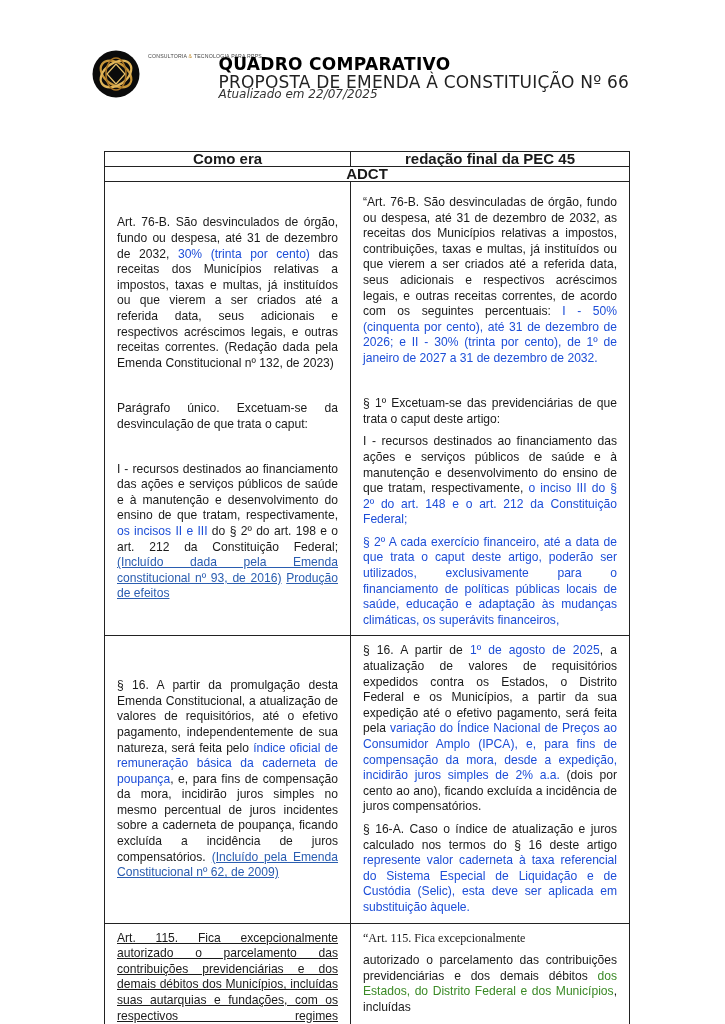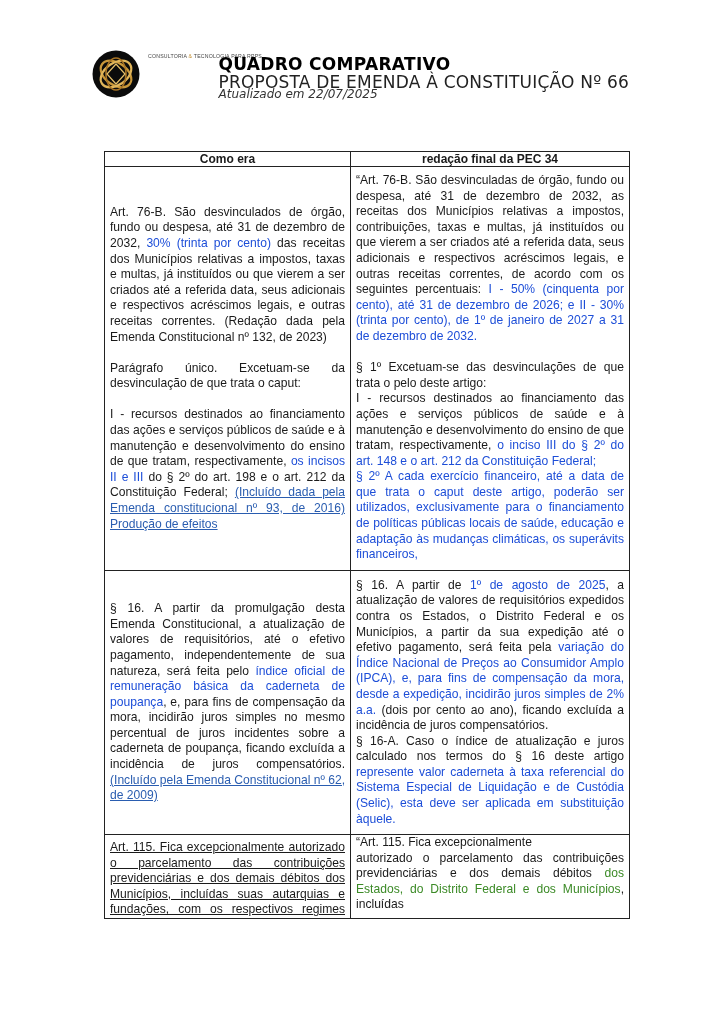--- a/index.html
+++ b/index.html
@@ -10,23 +10,23 @@
   .brand-reg { font-size:7px; vertical-align:top; position:relative; top:4px; }
   .brand-sub { font-size:5.2px; color:#444; letter-spacing:0.2px; margin-top:1px; }
   .brand-sub .amp { color:#c08a2a; }
   .hdr { position:absolute; right:96px; top:54px; }
   .hdr-title { font-family:"DejaVu Sans", sans-serif; font-weight:bold; font-size:17px; letter-spacing:0.3px; color:#000; line-height:20px; }
   .hdr-sub { font-family:"DejaVu Sans", sans-serif; font-size:17px; color:#222; line-height:16px; letter-spacing:0.2px; }
   .hdr-date { font-family:"DejaVu Sans", sans-serif; font-style:italic; font-size:12px; color:#333; line-height:9px; }
 
   table.cmp { position:absolute; left:104px; top:151px; width:526px; border-collapse:collapse; table-layout:fixed; font-size:12.1px; line-height:15.6px; }
   table.cmp td, table.cmp th { border:1.6px solid #222; vertical-align:middle; padding:0 5px; }
-  table.cmp th { font-weight:bold; text-align:center; font-size:12px; height:14px; line-height:14px; }
+  table.cmp th { font-weight:bold; text-align:center; font-size:15px; height:14px; line-height:14px; }
   .c1 { width:246px; }
-  td p { margin:0; text-align:justify; }
+  td p { margin:7px; text-align:justify; }
   .gap { height:15.6px; }
   .red { color:#1d4ed8; }
   .green { color:#3b8a26; }
   .link { color:#2a5db0; text-decoration:underline; }
   .last-left { text-align-last:justify;text-decoration:underline; }
 </style>
 </head>
 <body>
 
 <svg class="logo" viewBox="0 0 48 48">
@@ -47,53 +47,56 @@
 </div>
 
 <table class="cmp">
   <colgroup>
       <col class="c1">
       <col>
     </colgroup>
   <tbody>
       <tr>
     <th>Como era</th>
-    <th>redação final da PEC 34</th>
+    <th>redação final da PEC 45</th>
+  </tr>
+  <tr>
+    <th colspan="2">ADCT</th>
   </tr>
 
   <tr style="height:404px;">
     <td>
       <p><span>Art. 76-B. São desvinculados de órgão, fundo ou despesa, até 31 de dezembro de 2032, </span><span class="red">30% (trinta por cento)</span><span> das receitas dos Municípios relativas a impostos, taxas e multas, já instituídos ou que vierem a ser criados até a referida data, seus adicionais e respectivos acréscimos legais, e outras receitas correntes. (Redação dada pela Emenda Constitucional nº 132, de 2023)</span></p>
       <div class="gap"></div>
       <p>Parágrafo único. Excetuam-se da desvinculação de que trata o caput:</p>
       <div class="gap"></div>
       <p><span>I - recursos destinados ao financiamento das ações e serviços públicos de saúde e à manutenção e desenvolvimento do ensino de que tratam, respectivamente, </span><span class="red">os incisos II e III</span><span> do § 2º do art. 198 e o art. 212 da Constituição Federal;</span> <a class="link">(Incluído dada pela Emenda constitucional nº 93, de 2016)</a> <a class="link">Produção de efeitos</a></p>
     </td>
     <td style="vertical-align:top;padding-top:6px;">
       <p><span>“Art. 76-B. São desvinculadas de órgão, fundo ou despesa, até 31 de dezembro de 2032, as receitas dos Municípios relativas a impostos, contribuições, taxas e multas, já instituídos ou que vierem a ser criados até a referida data, seus adicionais e respectivos acréscimos legais, e outras receitas correntes, de acordo com os seguintes percentuais: </span><span class="red">I - 50% (cinquenta por cento), até 31 de dezembro de 2026; e II - 30% (trinta por cento), de 1º de janeiro de 2027 a 31 de dezembro de 2032.</span></p>
       <div class="gap"></div>
-      <p>§ 1º Excetuam-se das desvinculações de que trata o pelo deste artigo:</p>
+      <p>§ 1º Excetuam-se das previdenciárias de que trata o caput deste artigo:</p>
       <p><span>I - recursos destinados ao financiamento das ações e serviços públicos de saúde e à manutenção e desenvolvimento do ensino de que tratam, respectivamente, </span><span class="red">o inciso III do § 2º do art. 148 e o art. 212 da Constituição Federal;</span></p>
       <p class="red">§ 2º A cada exercício financeiro, até a data de que trata o caput deste artigo, poderão ser utilizados, exclusivamente para o financiamento de políticas públicas locais de saúde, educação e adaptação às mudanças climáticas, os superávits financeiros,</p>
     </td>
   </tr>
 
   <tr style="height:264px;">
     <td>
       <p><span>§ 16. A partir da promulgação desta Emenda Constitucional, a atualização de valores de requisitórios, até o efetivo pagamento, independentemente de sua natureza, será feita pelo </span><span class="red">índice oficial de remuneração básica da caderneta de poupança</span><span>, e, para fins de compensação da mora, incidirão juros simples no mesmo percentual de juros incidentes sobre a caderneta de poupança, ficando excluída a incidência de juros compensatórios. </span><a class="link">(Incluído pela Emenda Constitucional nº 62, de 2009)</a></p>
     </td>
     <td>
       <p><span>§ 16. A partir de </span><span class="red">1º de agosto de 2025</span><span>, a atualização de valores de requisitórios expedidos contra os Estados, o Distrito Federal e os Municípios, a partir da sua expedição até o efetivo pagamento, será feita pela </span><span class="red">variação do Índice Nacional de Preços ao Consumidor Amplo (IPCA), e, para fins de compensação da mora, desde a expedição, incidirão juros simples de 2% a.a.</span><span> (dois por cento ao ano), ficando excluída a incidência de juros compensatórios.</span></p>
       <p><span>§ 16-A. Caso o índice de atualização e juros calculado nos termos do § 16 deste artigo </span><span class="red">represente valor caderneta à taxa referencial do Sistema Especial de Liquidação e de Custódia (Selic), esta deve ser aplicada em substituição àquele.</span></p>
     </td>
   </tr>
 
   <tr style="height:84px;">
     <td style="vertical-align:bottom;">
       <p class="last-left">Art. 115. Fica excepcionalmente autorizado o parcelamento das contribuições previdenciárias e dos demais débitos dos Municípios, incluídas suas autarquias e fundações, com os respectivos regimes</p>
     </td>
     <td style="vertical-align:top;">
-      <p style="text-align:left;">“Art. 115. Fica excepcionalmente</p>
+      <p style="text-align:left;font-family:Liberation Serif, serif;">“Art. 115. Fica excepcionalmente</p>
       <p><span>autorizado o parcelamento das contribuições previdenciárias e dos demais débitos </span><span class="green">dos Estados, do Distrito Federal e dos Municípios</span><span>, incluídas</span></p>
     </td>
   </tr>
 </tbody>
   </table>
 
 </body></html>

